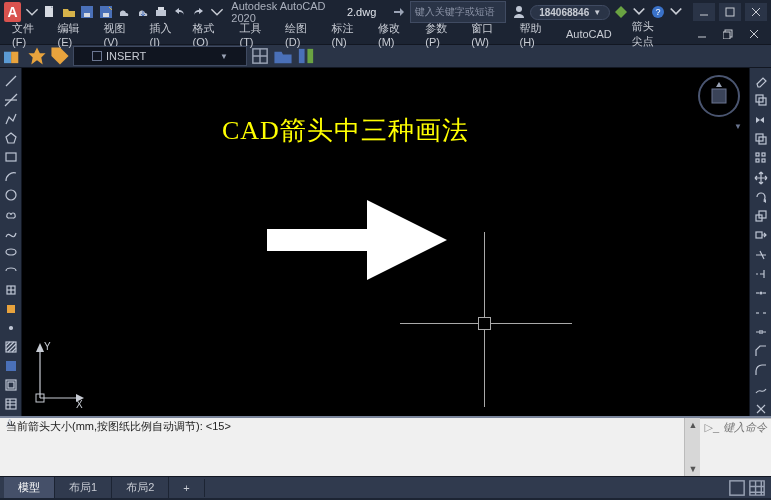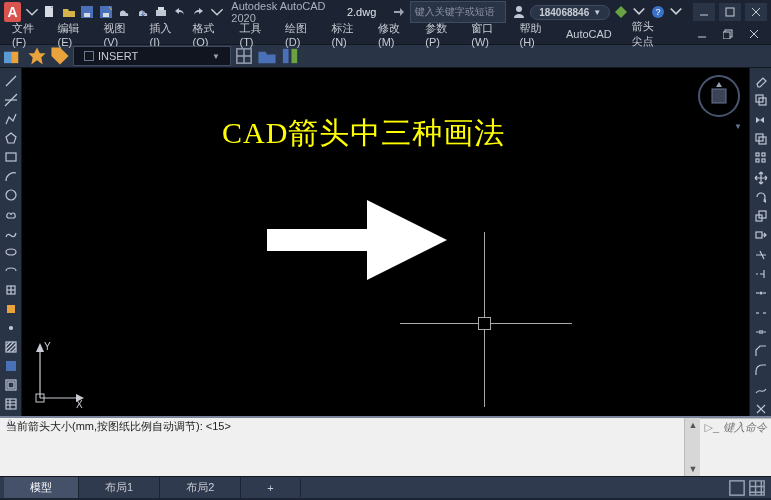--- a/index.html
+++ b/index.html
@@ -9,43 +9,43 @@
 .qat-btn { width:18px; height:18px; display:flex; align-items:center; justify-content:center; color:#c8ccd4;}
 .qat-btn svg{width:14px;height:14px;}
 .title-text { color:#aab0bd; font-size:11px; margin:11px 4px;}
 .title-doc { color:#dfe3ea;}
 .search-box { background:#2a3447; border:1px solid #404b62; height:22px; width:110px; padding:0 4px; font-size:10px; color:#8a92a5; display:flex; align-items:center;}
 .spacer{flex:1;}
 .menubar { height:20px; background:#1c2433; display:flex; align-items:center; padding:0 6px; gap:8px;}
 .menu-item { padding:2px 6px; color:#c8ccd4; font-size:11px; cursor:default;}
 .toolbar2 { height:24px; background:#2a3447; border-top:1px solid #121722; border-bottom:1px solid #121722; display:flex; align-items:center; padding:0 4px; gap:3px;}
 .tb-btn{width:20px;height:20px;display:flex;align-items:center;justify-content:center;}
-.insert-combo{display:flex;align-items:center;height:20px;border:1px solid #404b62;background:#101520;padding:0 10px;gap:4px;}
+.insert-combo{display:flex;align-items:center;height:20px;border:1px solid #404b62;background:#101520;padding:0 18px;gap:4px;}
 .insert-combo .sq1{width:10px;height:10px;border:1px solid #6a7590;}
 .insert-combo input{background:transparent;border:none;color:#c8ccd4;font-size:11px;width:110px;outline:none;}
 .workarea{position:relative;height:348px;display:flex;}
 .left-tools,.right-tools{width:22px;background:#2a3447;border-right:1px solid #121722;display:flex;flex-direction:column;align-items:center;padding-top:6px;gap:5px;}
 .right-tools{border-right:none;border-left:1px solid #121722;}
 .tool-btn{width:18px;height:18px;display:flex;align-items:center;justify-content:center;}
 .tool-btn svg{width:14px;height:14px;stroke:#bfc6d4;fill:none;stroke-width:1.2;}
 .canvas{flex:1;background:#000;position:relative;overflow:hidden;}
-.heading{position:absolute;left:200px;top:45px;color:#ffff00;font-family:"SimSun","宋体",serif;font-size:30px;letter-spacing:1px;}
+.heading{position:absolute;left:200px;top:45px;color:#ffff00;font-family:"SimSun","宋体",serif;font-size:26px;letter-spacing:1px;}
 .arrow{position:absolute;left:245px;top:132px;}
 .crosshair-v{position:absolute;left:462px;top:164px;width:1px;height:175px;background:#a9a9a9;}
 .crosshair-h{position:absolute;left:378px;top:255px;width:172px;height:1px;background:#a9a9a9;}
 .pickbox{position:absolute;left:456px;top:249px;width:13px;height:13px;border:1px solid #a9a9a9;background:#000;}
 .ucs{position:absolute;left:8px;top:270px;}
 .viewcube{position:absolute;right:8px;top:6px;width:44px;height:44px;}
 .cmdarea{height:60px;background:#f0f0f0;color:#222;border-top:2px solid #7a859b;display:flex;flex-direction:row;font-family:"SimSun",monospace;font-size:11px;}
 .cmd-hist{flex:1;padding:2px 20px 2px 6px;line-height:13px;overflow:hidden;position:relative;}
 .cmd-scroll{position:absolute;right:0;top:0;bottom:0;width:16px;background:#d7d7d7;border-left:1px solid #bbb;display:flex;flex-direction:column;justify-content:space-between;align-items:center;}
 .cmd-scroll .sbtn{width:14px;height:14px;display:flex;align-items:center;justify-content:center;color:#555;font-size:9px;}
 .cmd-line{height:18px;border-top:1px solid #c0c0c0;display:flex;align-items:center;padding:0 4px;gap:4px;color:#777;}
 .tabs-row{height:22px;background:#303a4e;border-top:1px solid #121722;display:flex;align-items:center;padding:0 4px;gap:0;}
-.tab{padding:3px 26px;font-size:11px;color:#c8ccd4;border-right:1px solid #1c2433;}
+.tab{padding:3px 14px;font-size:11px;color:#c8ccd4;border-right:1px solid #1c2433;}
 .tab.active{background:#455069;color:#fff;}
 .status{height:2px;background:#1c2433;}
 .user-pill{background:#2a3447;border:1px solid #404b62;border-radius:9px;padding:1px 8px;font-size:10px;display:flex;align-items:center;gap:4px;font-weight:bold;}
 .winbtns{display:flex;gap:4px;margin-left:6px;}
 .winbtn{width:22px;height:18px;display:flex;align-items:center;justify-content:center;background:#2a3447;}
 </style>
 </head>
 <body>
 
 <div class="titlebar">

